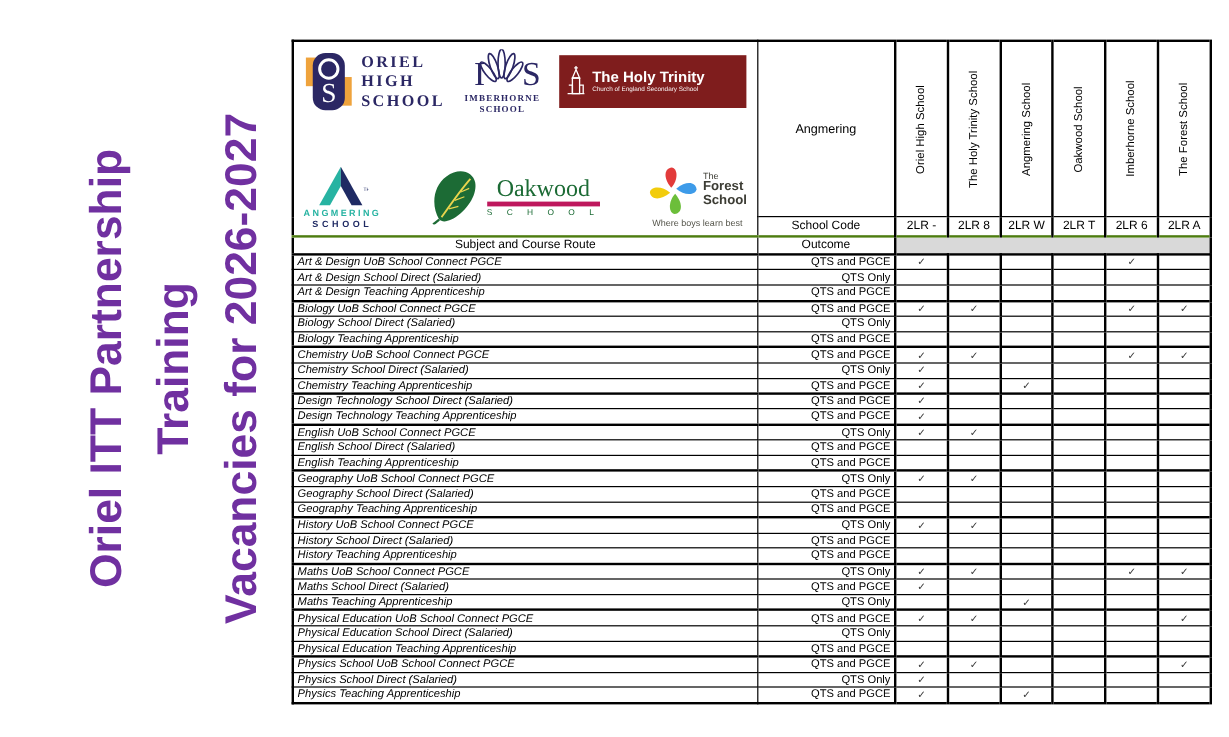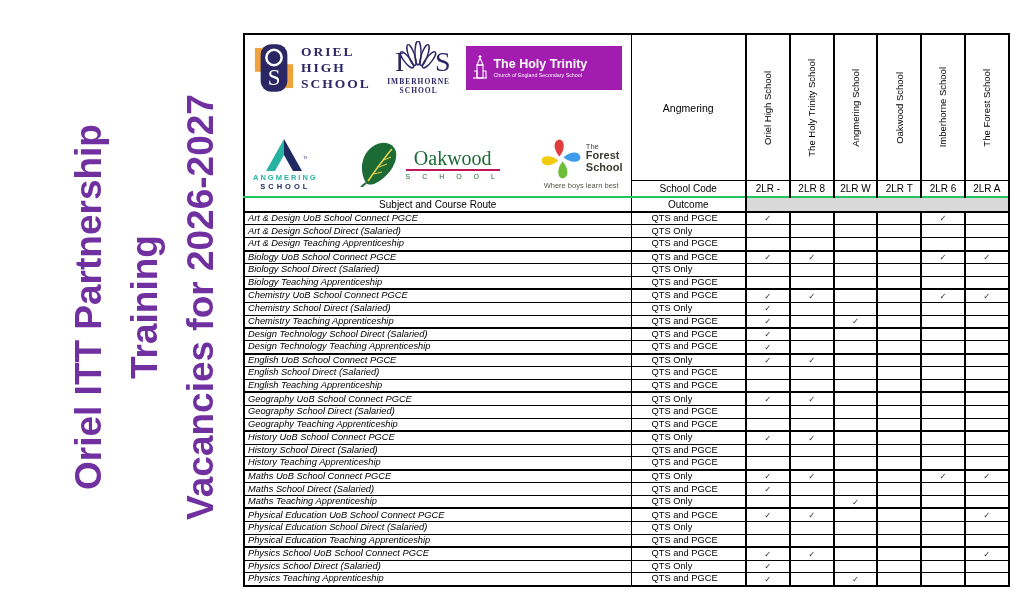--- a/index.html
+++ b/index.html
@@ -21,49 +21,49 @@
   td{border:1px solid #000;padding:0 3px;overflow:hidden;white-space:nowrap;}
   table{border:2px solid #000;}
   .school-col{border-left:2px solid #000;border-right:2px solid #000;text-align:center;}
   .logos-cell{vertical-align:middle;padding:4px 8px;}
   .locations-cell{text-align:center;vertical-align:middle;font-size:10.5px;}
   .name-cell{vertical-align:middle;height:145px;}
   .vtext{writing-mode:vertical-rl;transform:rotate(180deg);margin:0 auto;
          font-size:9.5px;line-height:1;white-space:nowrap;}
   .code-row td{height:15px;font-size:10px;text-align:center;}
   .code-row .code-label{text-align:center;}
-  .hdr-row td{height:13px;font-size:10px;text-align:center;border-top:2px solid #22c55e;}
+  .hdr-row td{height:13px;font-size:10px;text-align:center;border-top:2px solid #4d7c0f;}
   .graybar{background:#D9D9D9;border-left:2px solid #000;}
   tbody tr{height:12.9px;}
   tbody td{font-size:9.3px;line-height:1;}
   .subject-cell{text-align:left;font-style:italic;}
-  .outcome-cell{text-align:left;padding-left:20px;}
+  .outcome-cell{text-align:right;padding-left:20px;}
   .check-cell{text-align:center;font-size:8.5px;color:#3a3a3a;}
   tbody tr.group-start td{border-top:2px solid #000;}
   
   .logo-grid{display:flex;flex-direction:column;justify-content:space-between;height:150px;}
   .logo-row{display:flex;align-items:center;justify-content:space-between;}
   .logo{display:flex;align-items:center;}
   .oriel-text{font-family:"Liberation Serif",serif;color:#2B2764;font-weight:600;
               font-size:13.5px;letter-spacing:2px;line-height:1.2;margin-left:6px;}
   .imb{flex-direction:column;justify-content:center;text-align:center;}
   .imb-text{font-family:"Liberation Serif",serif;color:#2B2764;font-weight:bold;
             font-size:7.5px;letter-spacing:1px;line-height:1.3;}
-  .ht-box{background:#a21caf;display:flex;align-items:center;padding:4px 8px 4px 6px;
+  .ht-box{background:#7f1d1d;display:flex;align-items:center;padding:4px 8px 4px 6px;
           width:142px;height:36px;}
   .ht-text{margin-left:5px;color:#fff;}
   .ht-name{font-weight:bold;font-size:12.5px;line-height:1.1;}
   .ht-sub{font-size:5.3px;opacity:.95;}
   .ang{flex-direction:column;text-align:center;}
   .ang-name{color:#27B3A2;font-weight:bold;font-size:7.5px;letter-spacing:2px;}
   .ang-sub{color:#1F2A63;font-weight:bold;font-size:7.5px;letter-spacing:3px;}
   .oak{align-items:center;}
   .oak-text{margin-left:6px;text-align:center;}
   .oak-name{font-family:"Liberation Serif",serif;color:#1C6B35;font-size:20px;
-            border-bottom:2px solid #be185d;line-height:1.05;padding:0 2px;}
+            border-bottom:4px solid #be185d;line-height:1.05;padding:0 2px;}
   .oak-sub{color:#1C6B35;font-size:7px;letter-spacing:5px;margin-top:2px;}
   .forest{flex-direction:column;align-items:center;}
   .forest-top{display:flex;align-items:center;}
   .forest-text{margin-left:4px;color:#3C3C34;line-height:1.05;}
   .forest-the{font-size:7.5px;}
   .forest-name{font-weight:bold;font-size:11px;}
   .forest-tag{color:#55554B;font-size:7.5px;margin-top:2px;}
 </style>
 </head>
 <body>

